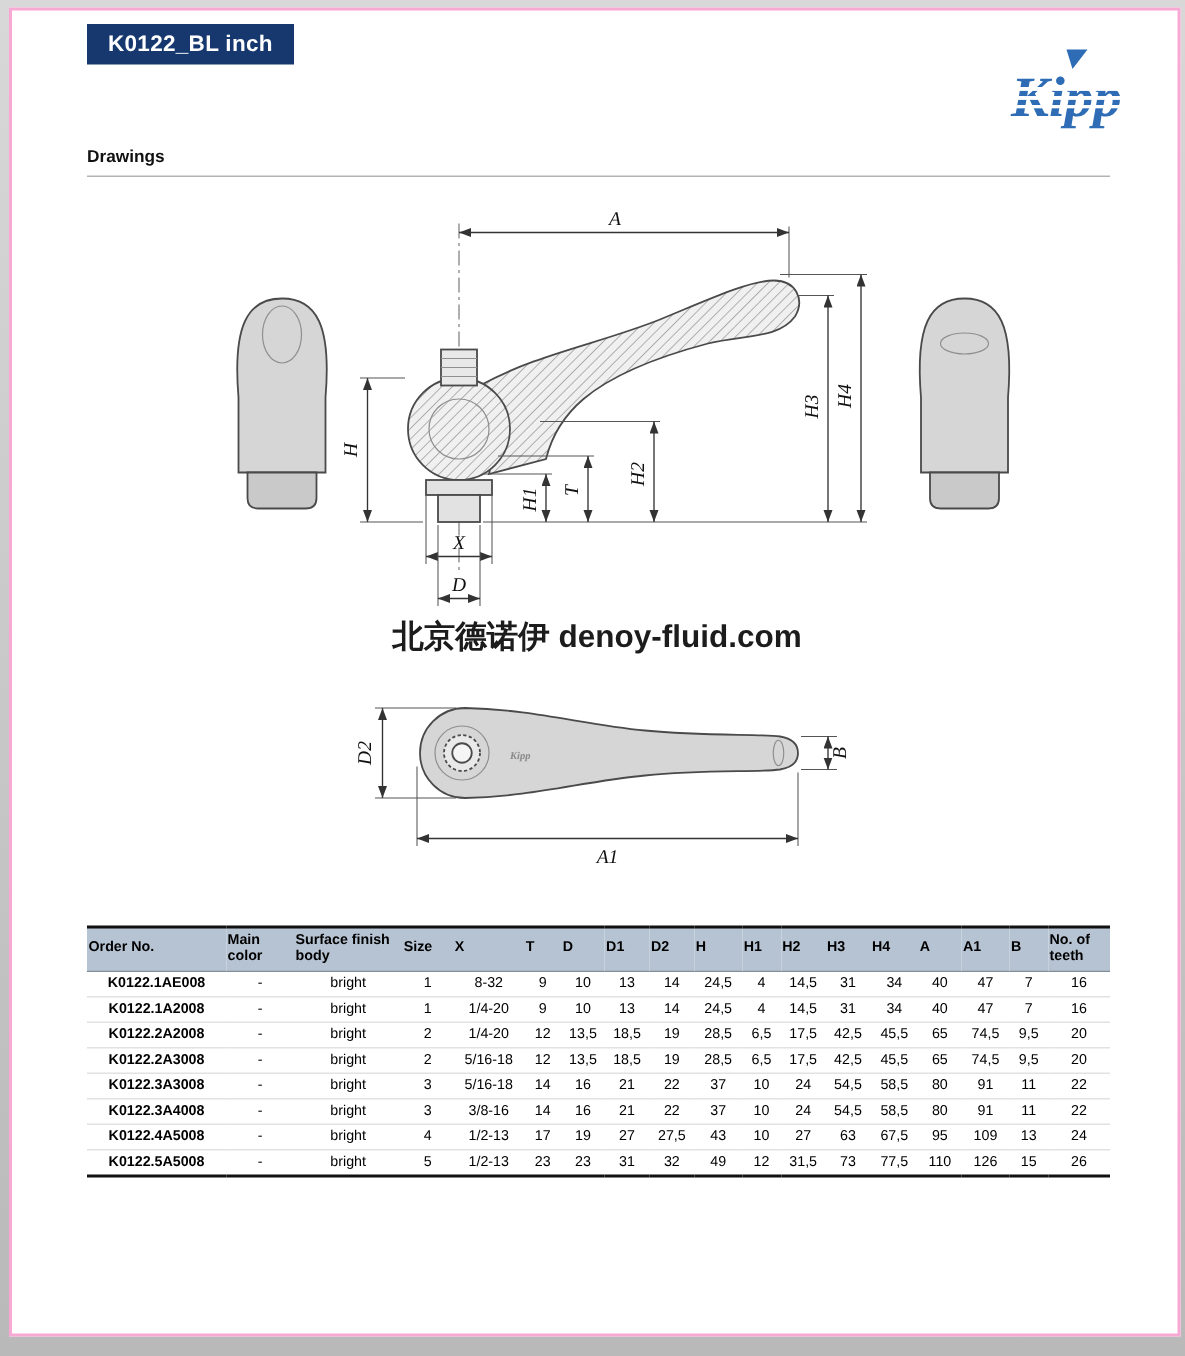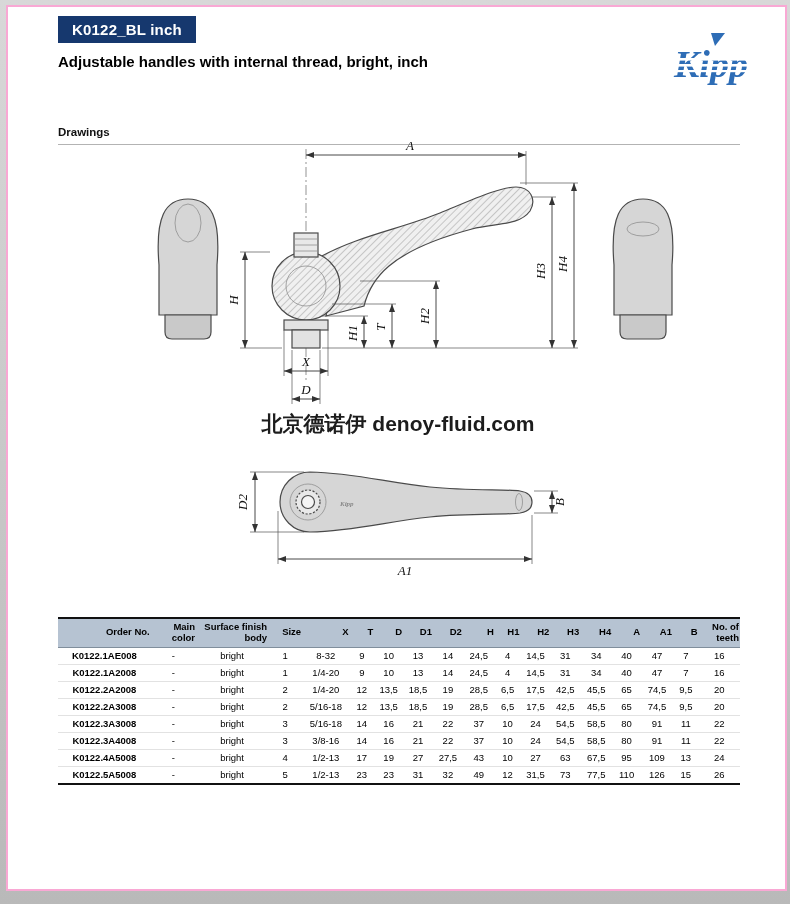--- a/index.html
+++ b/index.html
@@ -19,21 +19,21 @@
     padding:5px 14px;letter-spacing:0.2px;
   }
   .title{
     position:absolute;left:50px;top:46px;margin:0;
     font-size:15px;font-weight:bold;color:#000;
   }
   .logo{position:absolute;right:26px;top:24px;width:86px;height:62px;}
   .section-label{
     position:absolute;left:50px;top:92px;width:682px;
     font-size:11.5px;font-weight:bold;color:#111;
-    padding-bottom:6px;border-bottom:1px solid #b3b3b3;margin-top:27px;
+    padding-bottom:6px;border-bottom:1px solid #b3b3b3;
   }
   .drawing{position:absolute;left:50px;top:112px;width:682px;height:472px;}
 
   
   .part{stroke:#4a4a4a;stroke-width:1.2;}
   .thin{stroke:#8f8f8f;stroke-width:0.8;fill:none;}
   .dim{stroke:#333;stroke-width:0.9;fill:none;}
   .ext{stroke:#555;stroke-width:0.7;fill:none;}
   .cl{stroke:#666;stroke-width:0.7;fill:none;stroke-dasharray:10 3 2 3;}
   .dimtext{font-family:"Liberation Serif", serif;font-style:italic;font-size:13px;fill:#111;}
@@ -41,38 +41,37 @@
   .watermark{font-family:"Liberation Sans", sans-serif;font-weight:bold;font-size:21px;fill:#1c1c1c;}
 
   
   .spec-table-wrap{position:absolute;left:50px;top:610px;width:682px;}
   table{
     border-collapse:collapse;width:682px;table-layout:fixed;
     font-size:9.5px;color:#000;
     border-top:2px solid #111;border-bottom:2px solid #111;
   }
   thead th{
-    background:#b6c3d2;font-weight:bold;text-align:right;
+    background:#b6c3d2;font-weight:bold;text-align:left;
     padding:3px 1px;white-space:pre-line;line-height:1.15;
     vertical-align:middle;border-bottom:1px solid #808e9c;
   }
   tbody td{
     text-align:center;padding:2.5px 1px;border-bottom:1px solid #e2e2e2;
     overflow:hidden;
   }
   tbody td.order-no{font-weight:bold;}
 </style>
 </head>
 <body>
 
 <div class="page">
 
   <div class="code-badge">K0122_BL inch</div>
 
-  <h1 class="title">Adjustable handles with internal thread, bright, inch</h1>
 
   <div class="logo">
     <svg viewBox="0 0 86 62" width="86" height="62">
       <polygon points="38,2 52,2 42,15" fill="#2e6db6"></polygon>
       <text x="1" y="46" font-size="38" font-weight="bold" font-style="italic" fill="#2e6db6" font-family="Liberation Serif, serif">Kipp</text>
       <rect x="0" y="27" width="86" height="2.6" fill="#ffffff"></rect>
       <rect x="0" y="33" width="86" height="2.6" fill="#ffffff"></rect>
       <rect x="0" y="39" width="86" height="2.2" fill="#ffffff"></rect>
     </svg>
   </div>

